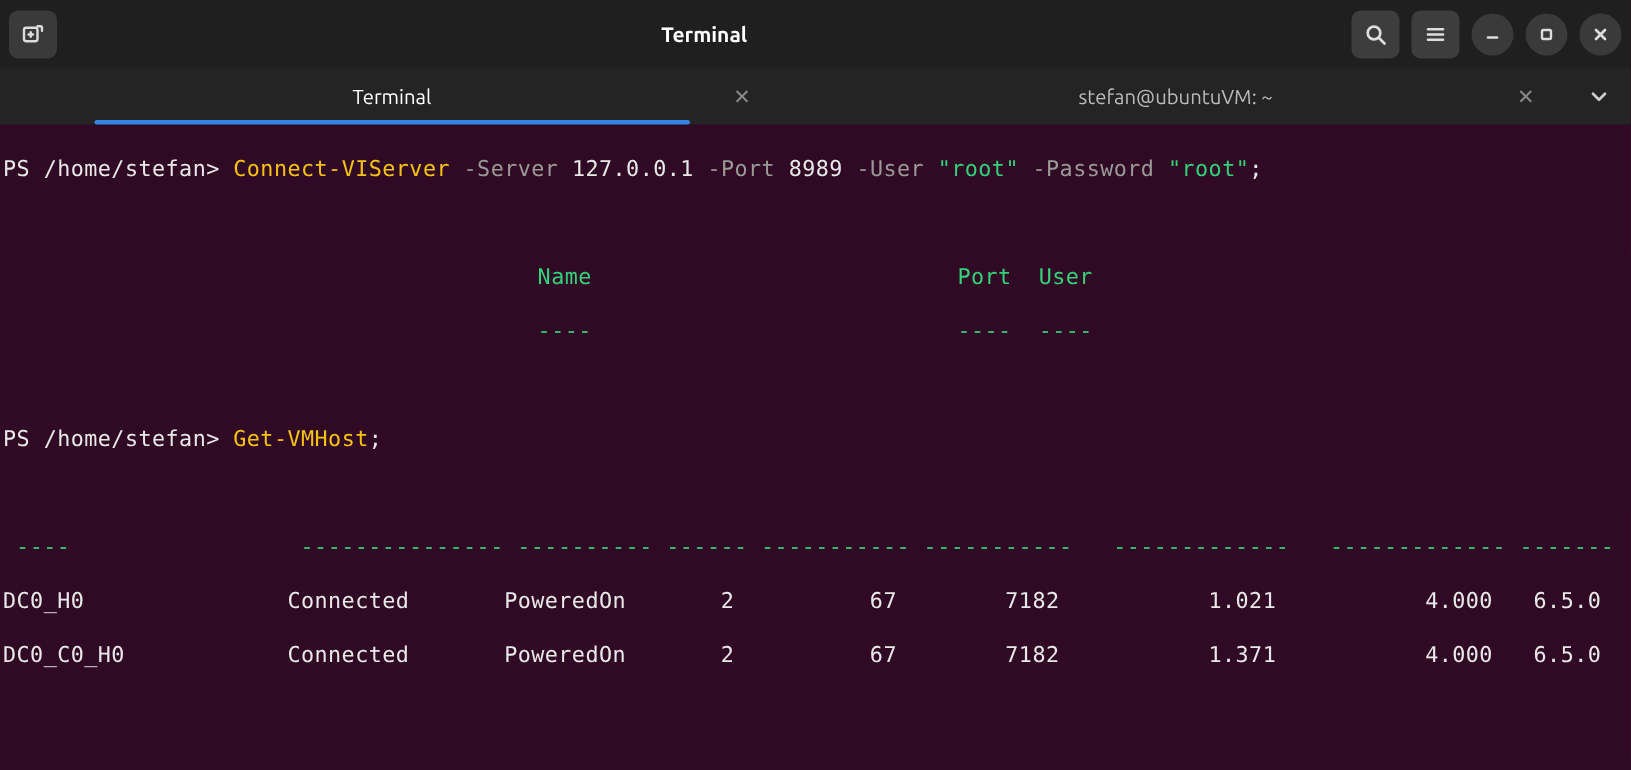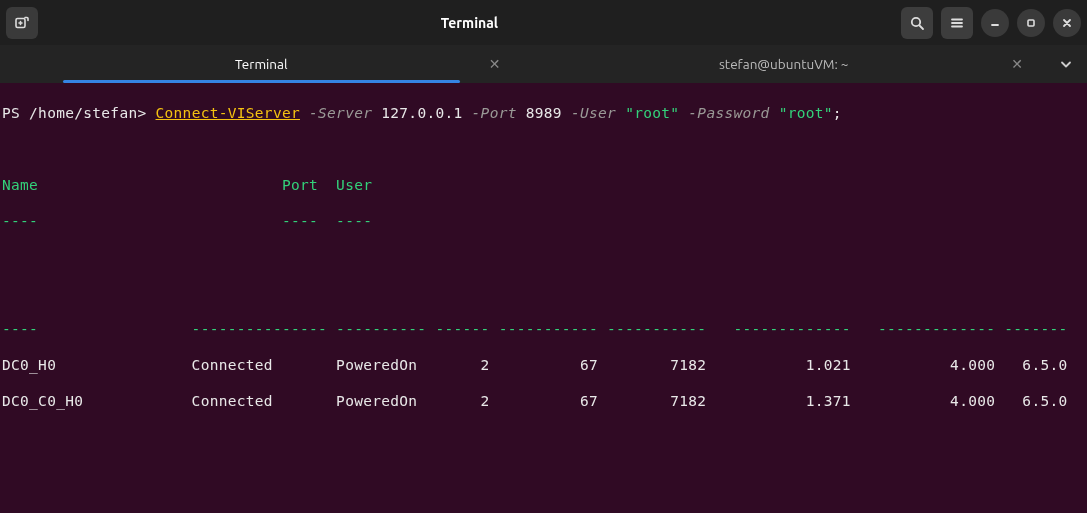--- a/index.html
+++ b/index.html
@@ -92,24 +92,24 @@
   .term {
     background: #300a24;
     height: calc(513px - 45px - 38px);
     padding: 3px 2px;
     line-height: 18px;
     white-space: pre;
     letter-spacing: 0.3px;
     overflow: hidden;
   }
   .white { color: #e8e8e8; }
-  .yellow { color: #f5c211; text-decoration: underline; }
-  .gray { color: #9a9996; font-style: italic; }
+  .yellow { color: #f5c211; }
+  .gray { color: #9a9996; }
   .string { color: #33d17a; }
-  .teal { color: #33d17a; font-weight: 500; }
+  .teal { color: #33d17a; font-weight: 500; text-align: center; }
   svg { display: block; }
   .row { display: block; }
 </style>
 </head>
 <body>
 
 <div class="titlebar">
   <div class="tb-btn newtab">
     <svg width="16" height="16" viewBox="0 0 16 16" fill="none" stroke="#ddd" stroke-width="1.6">
       <rect x="2" y="3.5" width="9" height="9" rx="1.5"></rect>
@@ -163,20 +163,21 @@
     </svg>
   </div>
 </div>
 
 <div class="term">
 <span class="row"><span class="white">PS </span><span class="white">/home/stefan</span><span class="white">&gt; </span><span class="yellow">Connect-VIServer</span><span class="gray"> -Server </span><span class="white">127.0.0.1</span><span class="gray"> -Port </span><span class="white">8989</span><span class="gray"> -User </span><span class="string">"root"</span><span class="gray"> -Password </span><span class="string">"root"</span><span class="white">;</span></span>
 <span class="row"> </span>
 <span class="row teal">Name                           Port  User</span>
 <span class="row teal">----                           ----  ----</span>
 <span class="row"> </span>
+<span class="row"><span class="white">PS </span><span class="white">/home/stefan</span><span class="white">&gt; </span><span class="yellow">Get-VMHost</span><span class="white">;</span></span>
 <span class="row"> </span>
 <span class="row teal">----                 --------------- ---------- ------ ----------- -----------   -------------   ------------- -------</span>
 <span class="row white">DC0_H0               Connected       PoweredOn       2          67        7182           1.021           4.000   6.5.0</span>
 <span class="row white">DC0_C0_H0            Connected       PoweredOn       2          67        7182           1.371           4.000   6.5.0</span>
 
 
 
 
 
 

